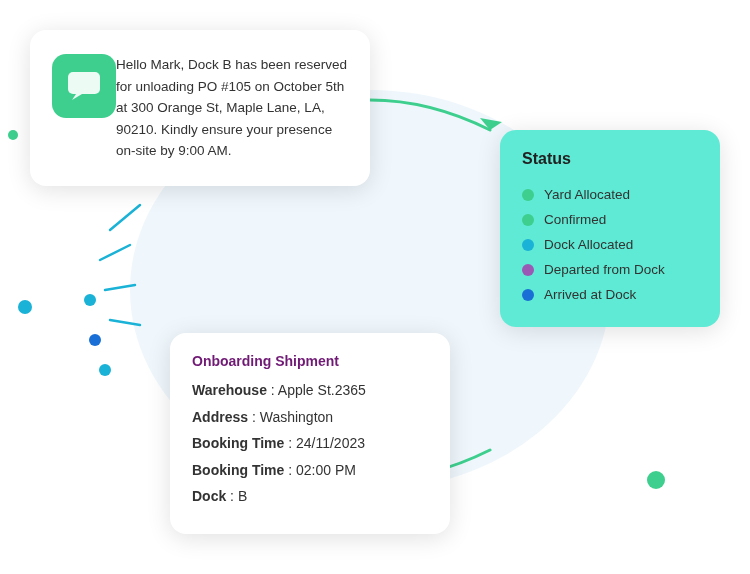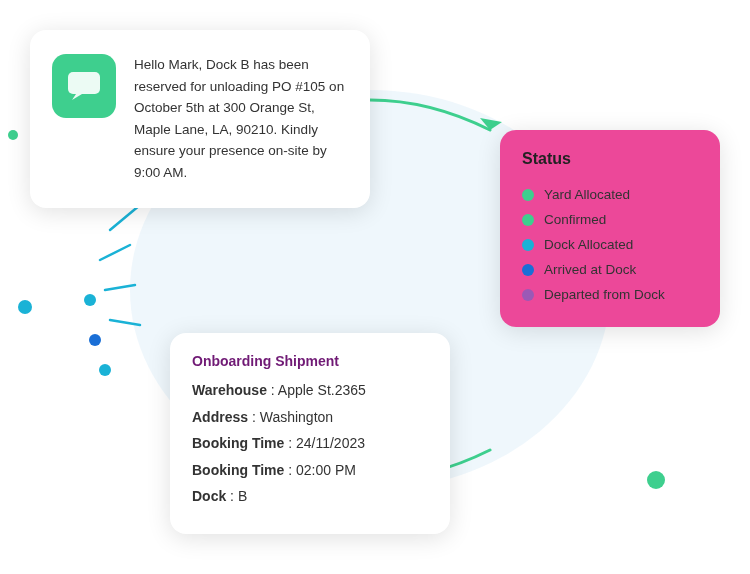--- a/index.html
+++ b/index.html
@@ -22,21 +22,20 @@
     .message-card {
       position: absolute;
       top: 30px;
       left: 30px;
       width: 340px;
       background: #fff;
       border-radius: 16px;
       box-shadow: 0 4px 24px rgba(0,0,0,0.12);
       padding: 24px 22px 24px 22px;
       display: flex;
-      gap: 18px;
       align-items: flex-start;
       z-index: 10;
     }
 
     .message-icon {
       width: 64px;
       height: 64px;
       min-width: 64px;
       background: #3ecf8e;
       border-radius: 14px;
@@ -55,21 +54,21 @@
       color: #333;
       line-height: 1.6;
     }
 
     
     .status-card {
       position: absolute;
       top: 130px;
       right: 30px;
       width: 220px;
-      background: #ec4899;
+      background: #5eead4;
       border-radius: 16px;
       box-shadow: 0 4px 24px rgba(0,0,0,0.12);
       padding: 20px 22px 20px 22px;
       z-index: 10;
     }
 
     .status-title {
       font-size: 16px;
       font-weight: 700;
       color: #222;
@@ -214,26 +213,26 @@
         </div>
         <div class="status-item">
           <div class="status-dot" style="background: rgb(62, 207, 142);"></div>
           <span>Confirmed</span>
         </div>
         <div class="status-item">
           <div class="status-dot" style="background: rgb(26, 178, 214);"></div>
           <span>Dock Allocated</span>
         </div>
         <div class="status-item">
+          <div class="status-dot" style="background: rgb(155, 89, 182);"></div>
+          <span>Departed from Dock</span>
+        </div>
+        <div class="status-item">
           <div class="status-dot" style="background: rgb(26, 111, 214);"></div>
           <span>Arrived at Dock</span>
-        </div>
-        <div class="status-item">
-          <div class="status-dot" style="background: rgb(155, 89, 182);"></div>
-          <span>Departed from Dock</span>
         </div>
       </div>
   </div>
 
   <div class="shipment-card">
     <div class="shipment-title">Onboarding Shipment</div>
     <div id="shipment-rows-container">
         <div class="shipment-row"><span class="label">Warehouse</span><span> : Apple St.2365</span></div>
         <div class="shipment-row"><span class="label">Address</span><span> : Washington</span></div>
         <div class="shipment-row"><span class="label">Booking Time</span><span> : 24/11/2023</span></div>

